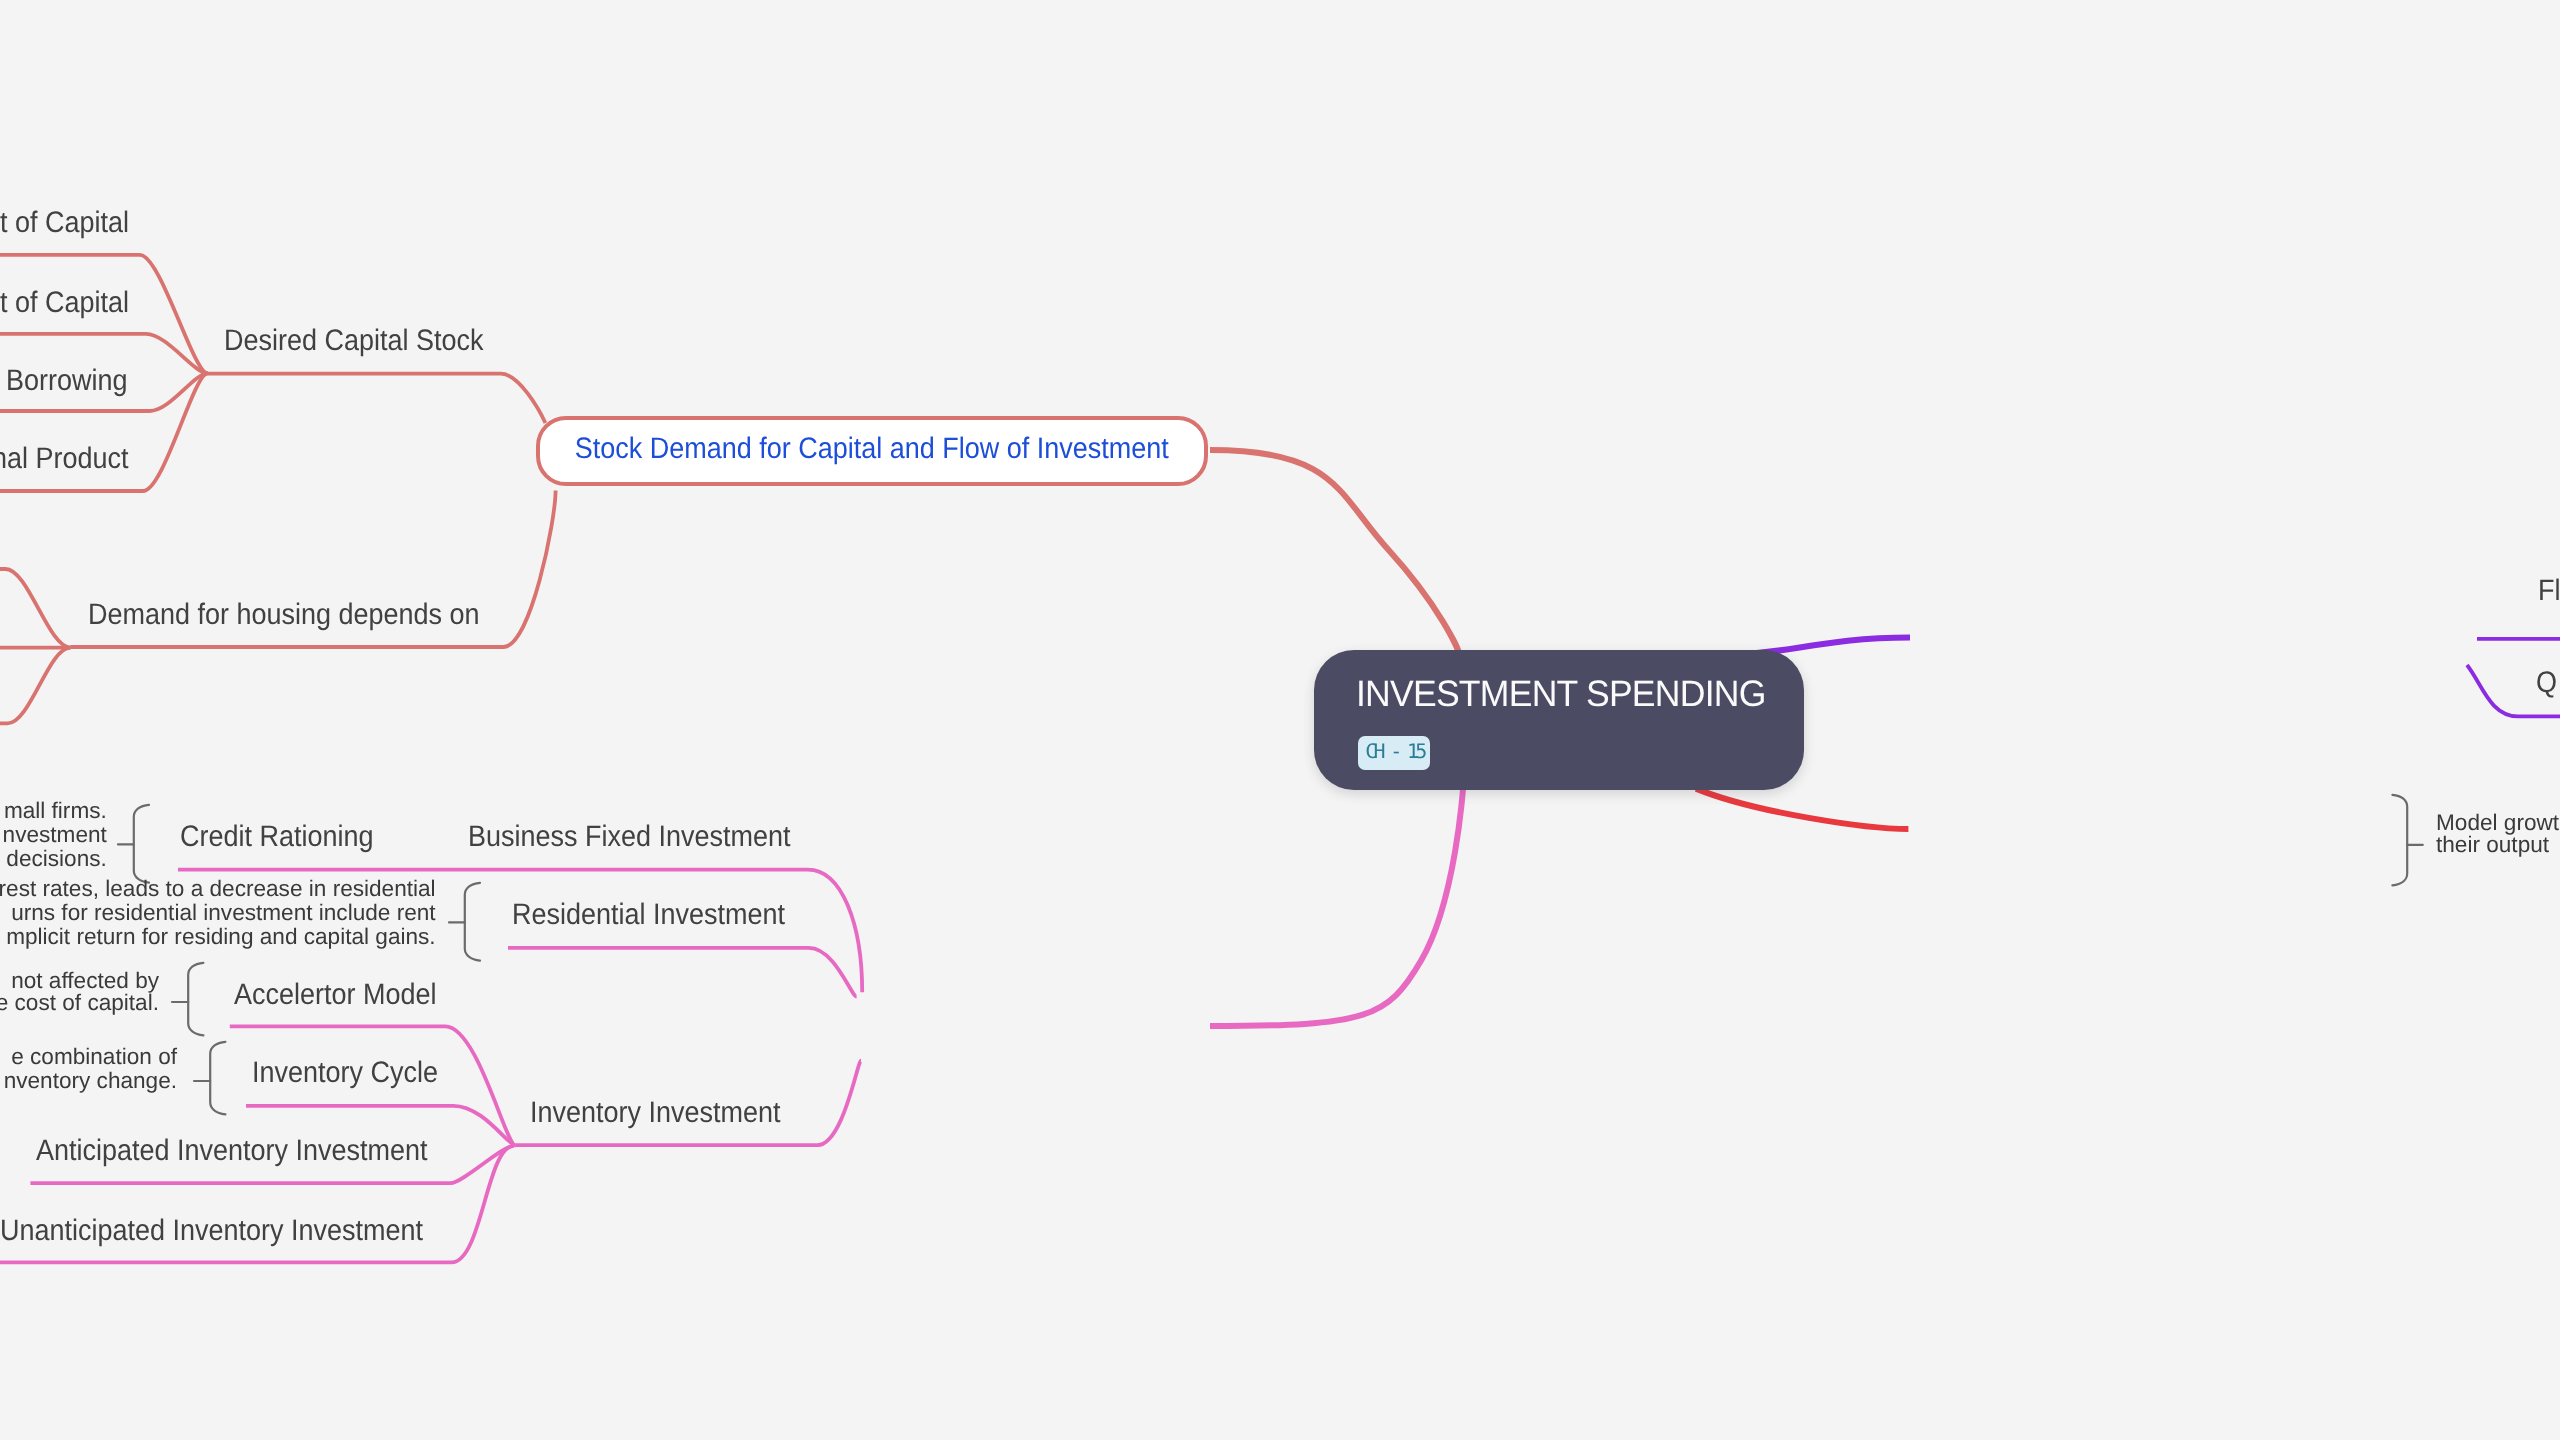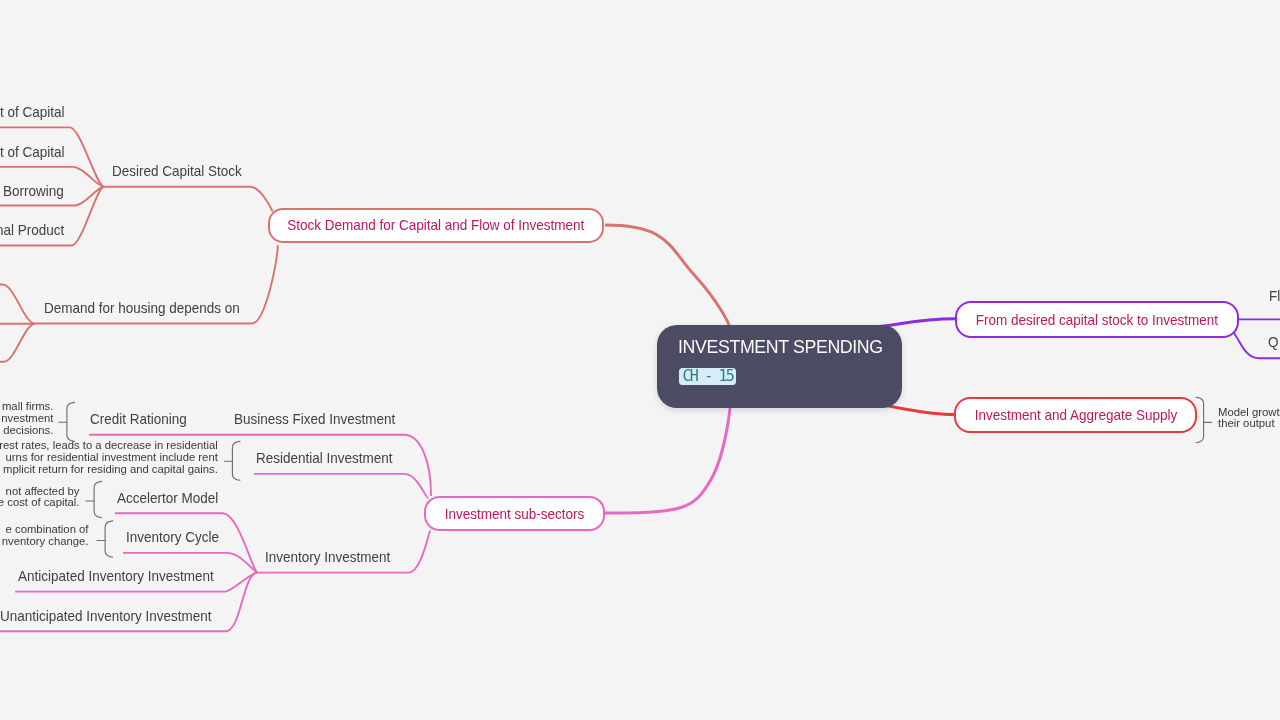--- a/index.html
+++ b/index.html
@@ -9,29 +9,29 @@
   #stage{position:relative;width:1280px;height:720px;overflow:hidden;background:#f4f4f4;}
   svg.links{position:absolute;left:0;top:0;width:1280px;height:720px;pointer-events:none;}
 
   
   .root-node{
     position:absolute;background:#4b4b63;border-radius:20px;box-sizing:border-box;
     box-shadow:0 2px 6px rgba(60,60,80,.18);
   }
   .root-title{position:absolute;color:#fafafa;font-size:18.4px;line-height:1;letter-spacing:-0.4px;
               white-space:nowrap;transform:scaleX(.967);transform-origin:left top;}
-  .root-badge{position:absolute;display:inline-block;background:#d7ecf4;color:#2b7d95;font-size:15px;
+  .root-badge{position:absolute;display:inline-block;background:#d7ecf4;color:#2b7d95;font-size:10px;
      font-family:"DejaVu Sans Mono","Liberation Mono",monospace;
      border-radius:3.5px;padding:4.7px 3.6px 4.7px;line-height:7.8px;letter-spacing:-1.85px;}
 
   
   .pill{
     position:absolute;background:#fff;box-sizing:border-box;
     display:flex;align-items:center;justify-content:center;
-    color:#be185d;white-space:nowrap;
+    color:#1d4ed8;white-space:nowrap;
   }
   .pill > span{font-size:14.8px;transform:scaleX(.912);display:inline-block;}
 
   
   .lbl{position:absolute;color:#414141;white-space:nowrap;font-size:14.8px;
        line-height:1;transform:scaleX(.912);transform-origin:left top;}
   .note{position:absolute;color:#3a3a3a;font-size:11.3px;line-height:11.65px;
         text-align:right;white-space:pre;}
   .note.lt{text-align:left;}
 </style>
@@ -85,40 +85,31 @@
       <path d="M 86,501 H 94.1"></path>
 
       <path d="M 112.7,520.9 C 108,521.3 105.1,523.7 105.1,526.9 V 551.1 C 105.1,554.4 108,556.7 112.7,557.2"></path>
       <path d="M 97,540.5 H 105.1"></path>
 
       <path d="M 1196.2,397.4 C 1200.9,397.8 1203.6,400.2 1203.6,403.4 V 436.6 C 1203.6,439.9 1200.9,442.2 1196.2,442.7"></path>
       <path d="M 1211.4,422.4 H 1203.6"></path>
     </g>
   </svg>
 
-  <div class="root-node" style="left:657px;top:325px;width:245px;height:83px;">
+  <div class="root-node" style="left:657px;top:325px;width:245px;height:70px;">
     <div class="root-title" style="left:21px;top:13.3px;">INVESTMENT SPENDING</div>
     <span class="root-badge" style="left:22px;top:43px;">CH - 15</span>
   </div>
 
   <div class="pill" style="left:268.3px;top:207.6px;width:335.5px;height:35.1px;border:2.4px solid #d9736f;border-radius:15px;">
     <span>Stock Demand for Capital and Flow of Investment</span>
   </div>
 
-  <div class="pill" style="left:954.6px;top:301.3px;width:284.1px;height:36.5px;border:2.9px solid #8b2be2;border-radius:16px;">
-    <span>From desired capital stock to Investment</span>
-  </div>
 
-  <div class="pill" style="left:954.1px;top:397.2px;width:243.1px;height:35.6px;border:2.9px solid #e8393f;border-radius:16px;">
-    <span>Investment and Aggregate Supply</span>
-  </div>
 
-  <div class="pill" style="left:423.7px;top:496.3px;width:181.3px;height:35px;border:2.9px solid #e869c2;border-radius:15.5px;">
-    <span>Investment sub-sectors</span>
-  </div>
 
   <div class="lbl" style="left:112px;top:164px;">Desired Capital Stock</div>
   <div class="lbl" style="left:0px;top:105px;">t of Capital</div>
   <div class="lbl" style="left:0px;top:144.5px;">t of Capital</div>
   <div class="lbl" style="left:2.6px;top:183.5px;">Borrowing</div>
   <div class="lbl" style="left:-4.4px;top:222.5px;">nal Product</div>
   <div class="lbl" style="left:44px;top:301px;">Demand for housing depends on</div>
 
   <div class="lbl" style="left:1268.5px;top:289px;">Fl</div>
   <div class="lbl" style="left:1267.5px;top:335.2px;">Q</div>

